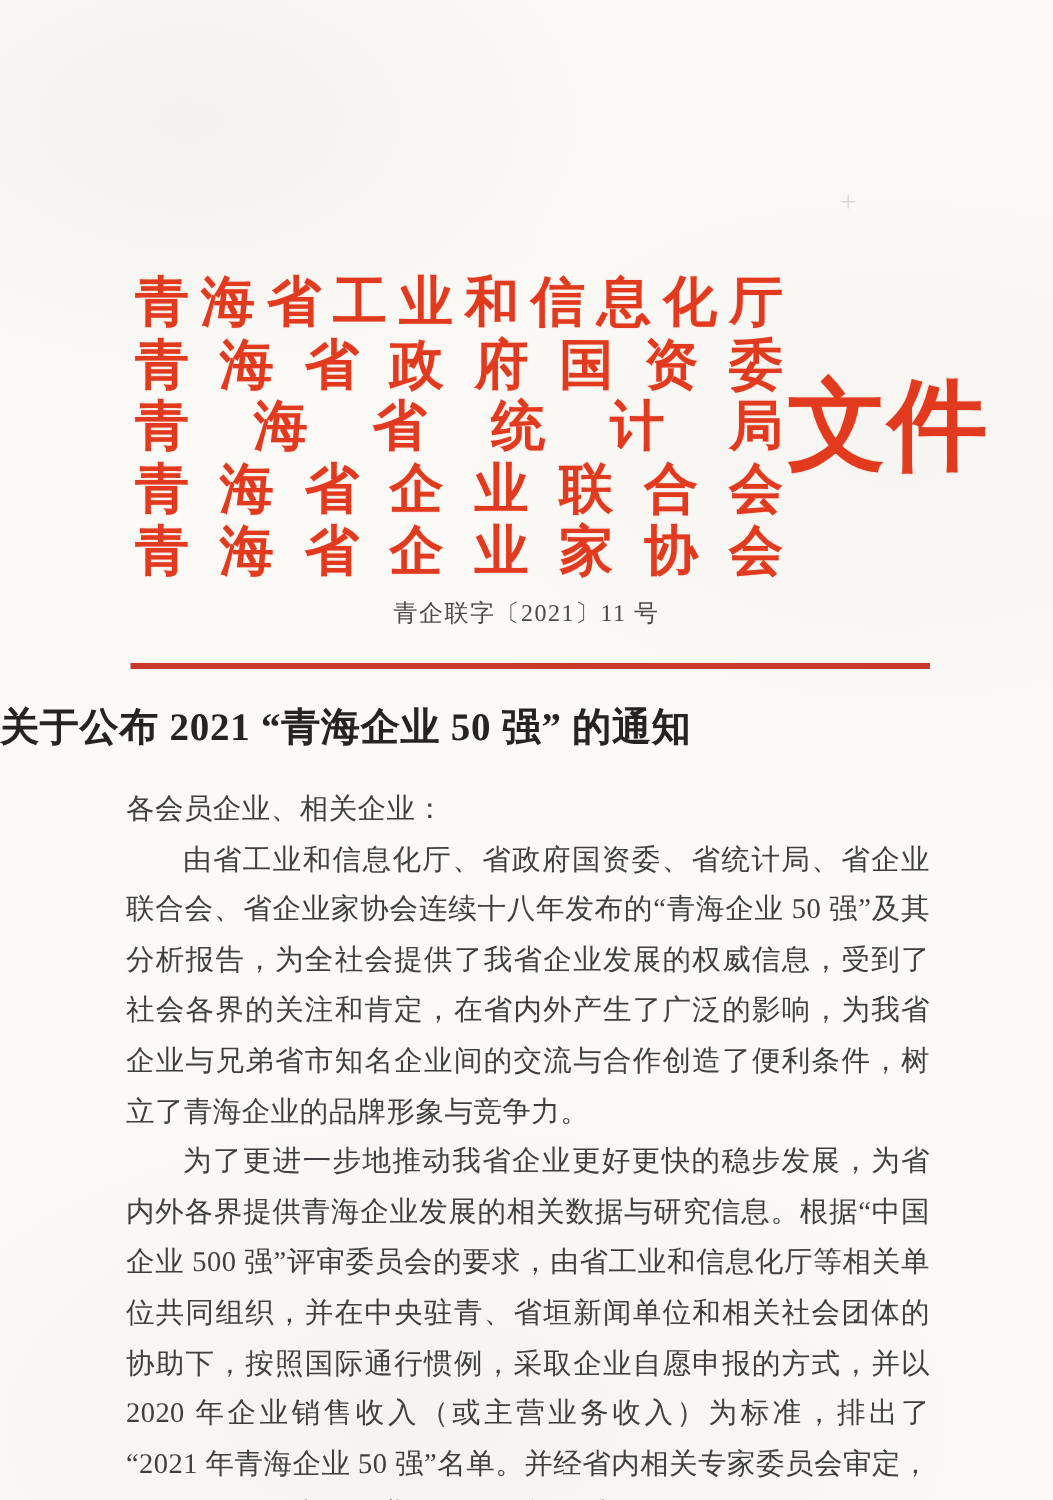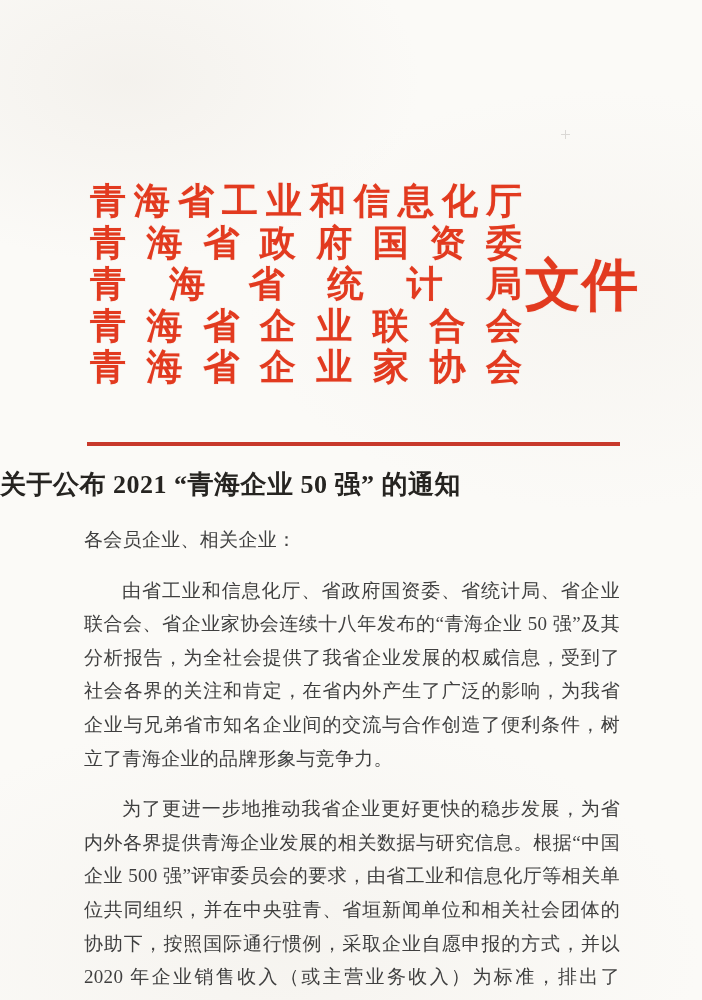--- a/index.html
+++ b/index.html
@@ -42,21 +42,21 @@
   }
   .lh-lines{width:432px;}
   .lh-line{
     display:flex;justify-content:space-between;
     height:41.6px;line-height:41.6px;
     font-size:36px;font-weight:bold;color:var(--accent);
     white-space:nowrap;
     text-shadow:0 0 1px rgba(226,58,31,0.35);
   }
   .lh-suffix{
-    font-size:56px;font-weight:bold;color:var(--accent);
+    font-size:66px;font-weight:bold;color:var(--accent);
     margin-left:3px;line-height:1;letter-spacing:1px;
     text-shadow:0 0 1px rgba(226,58,31,0.4);
     white-space:nowrap;
   }
 
   
   .doc-number{
     position:absolute;top:399px;left:0;width:100%;
     text-align:center;font-size:16px;color:#4d4a46;
     letter-spacing:1px;
@@ -76,21 +76,21 @@
   }
 
   
   .doc-body{
     position:absolute;top:523px;left:84px;width:536px;
     font-size:19px;line-height:33.6px;color:var(--ink);
     text-align:justify;
     letter-spacing:0.3px;
   }
   .doc-body p{margin:0;}
-  .doc-body .para{text-indent:2em;margin-top:17px;}
+  .doc-body .para{text-indent:2em;}
 </style>
 </head>
 <body>
 
 <div class="page">
 
   <div class="artifact"></div>
 
   <div class="letterhead">
     <div class="lh-lines">
@@ -141,20 +141,21 @@
           <span>企</span>
           <span>业</span>
           <span>家</span>
           <span>协</span>
           <span>会</span>
         </div>
       </div>
     <div class="lh-suffix">文件</div>
   </div>
 
+  <div class="doc-number">青企联字〔2021〕11 号</div>
 
   <div class="red-rule"></div>
 
   <div class="doc-title">关于公布 2021 “青海企业 50 强” 的通知</div>
 
   <div class="doc-body">
     <p class="salutation">各会员企业、相关企业：</p>
     <p class="para">由省工业和信息化厅、省政府国资委、省统计局、省企业联合会、省企业家协会连续十八年发布的“青海企业 50 强”及其分析报告，为全社会提供了我省企业发展的权威信息，受到了社会各界的关注和肯定，在省内外产生了广泛的影响，为我省企业与兄弟省市知名企业间的交流与合作创造了便利条件，树立了青海企业的品牌形象与竞争力。</p><p class="para">为了更进一步地推动我省企业更好更快的稳步发展，为省内外各界提供青海企业发展的相关数据与研究信息。根据“中国企业 500 强”评审委员会的要求，由省工业和信息化厅等相关单位共同组织，并在中央驻青、省垣新闻单位和相关社会团体的协助下，按照国际通行惯例，采取企业自愿申报的方式，并以 2020 年企业销售收入（或主营业务收入）为标准，排出了“2021 年青海企业 50 强”名单。并经省内相关专家委员会审定，现将“2021 年青海企业 50 强”名单予以</p><span id="paras"></span>
   </div>
 

